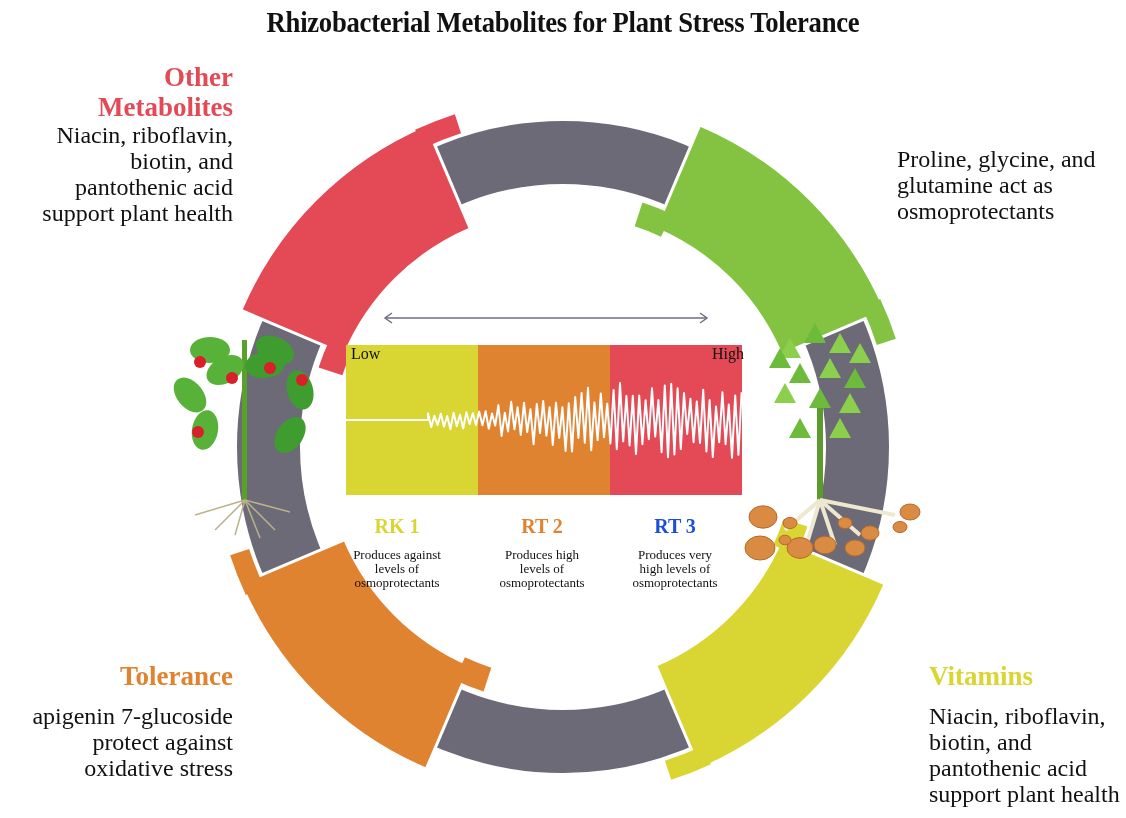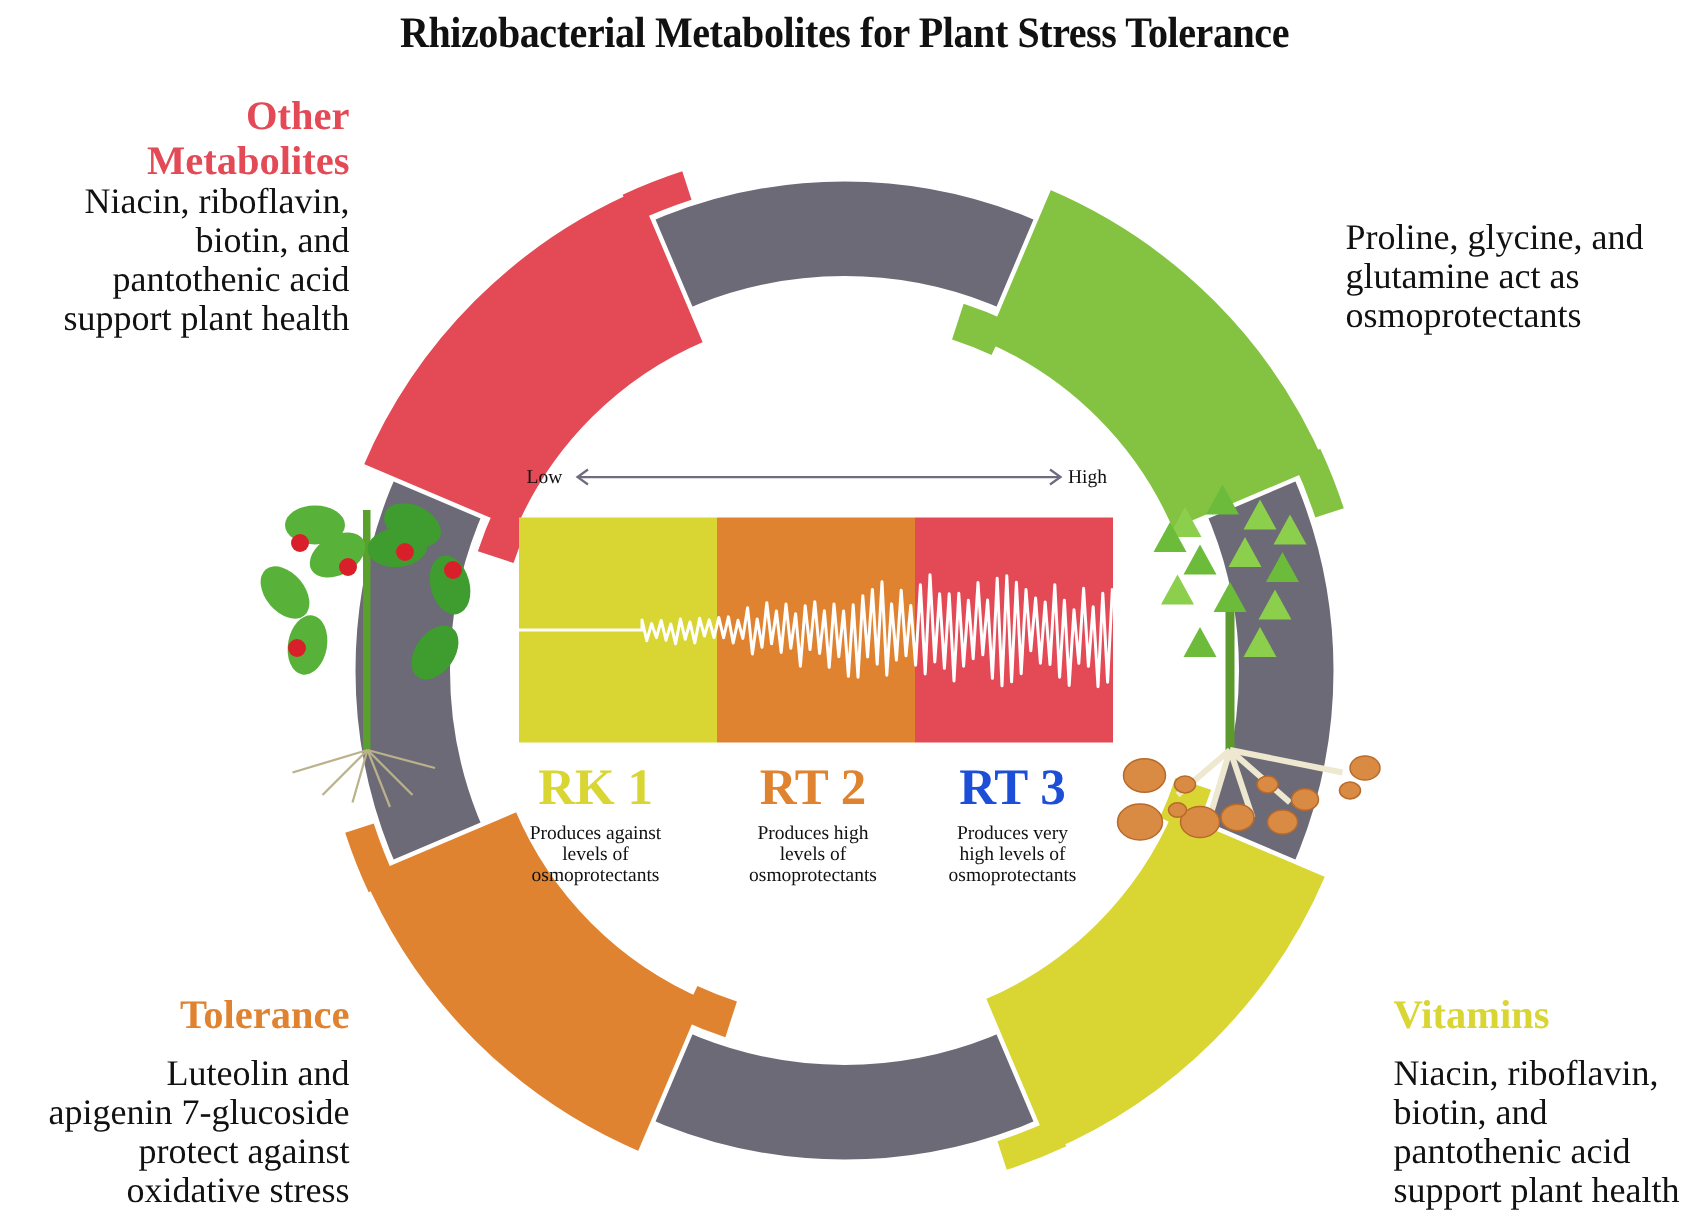--- a/index.html
+++ b/index.html
@@ -5,23 +5,23 @@
   html, body { margin: 0; padding: 0; background: #ffffff; }
   body { width: 1126px; height: 818px; position: relative; overflow: hidden;
          font-family: "Liberation Serif", "DejaVu Serif", serif; color: #111; }
   .title { position: absolute; left: 0; top: 6px; width: 1126px; text-align: center;
            font-size: 29px; font-weight: bold; letter-spacing: -0.3px; transform: scaleX(0.92); }
   .diagram { position: absolute; left: 0; top: 0; }
   .cat { position: absolute; font-size: 24px; line-height: 26px; }
   .cat .head { font-weight: bold; font-size: 27px; line-height: 30px; }
   .cat-left { text-align: right; }
   .cat-right { text-align: left; }
-  .scale-label { position: absolute; font-size: 13px; }
+  .scale-label { position: absolute; font-size: 16px; margin-top: 35px; }
   .strain { position: absolute; width: 150px; text-align: center; }
-  .strain .name { font-size: 34px; font-weight: bold; line-height: 32px; }
+  .strain .name { font-size: 20px; font-weight: bold; line-height: 32px; }
   .strain .desc { font-size: 13px; line-height: 14px; margin-top: 6px; }
 </style>
 </head>
 <body>
 
 <div class="title">Rhizobacterial Metabolites for Plant Stress Tolerance</div>
 
 <svg class="diagram" width="1126" height="818" viewBox="0 0 1126 818">
   <g id="ring">
       <path d="M893,447 A330 330 0 1 1 893,446.99999999999994 L825,446.99999999999994 A262 262 0 1 0 825,447 Z" fill="none"></path>
@@ -119,21 +119,20 @@
 </div>
 
 <div class="cat cat-right" style="left:897px; top:146px;">
   <div>Proline, glycine, and</div>
   <div>glutamine act as</div>
   <div>osmoprotectants</div>
 </div>
 
 <div class="cat cat-left" style="right:893px; top:661px;">
   <div class="head" style="margin-bottom: 12px; color: rgb(224, 131, 48);">Tolerance</div>
-  <div>Luteolin and</div>
   <div>apigenin 7-glucoside</div>
   <div>protect against</div>
   <div>oxidative stress</div>
 </div>
 
 <div class="cat cat-right" style="left:929px; top:661px;">
   <div class="head" style="margin-bottom: 12px; color: rgb(217, 213, 51);">Vitamins</div>
   <div>Niacin, riboflavin,</div>
   <div>biotin, and</div>
   <div>pantothenic acid</div>

